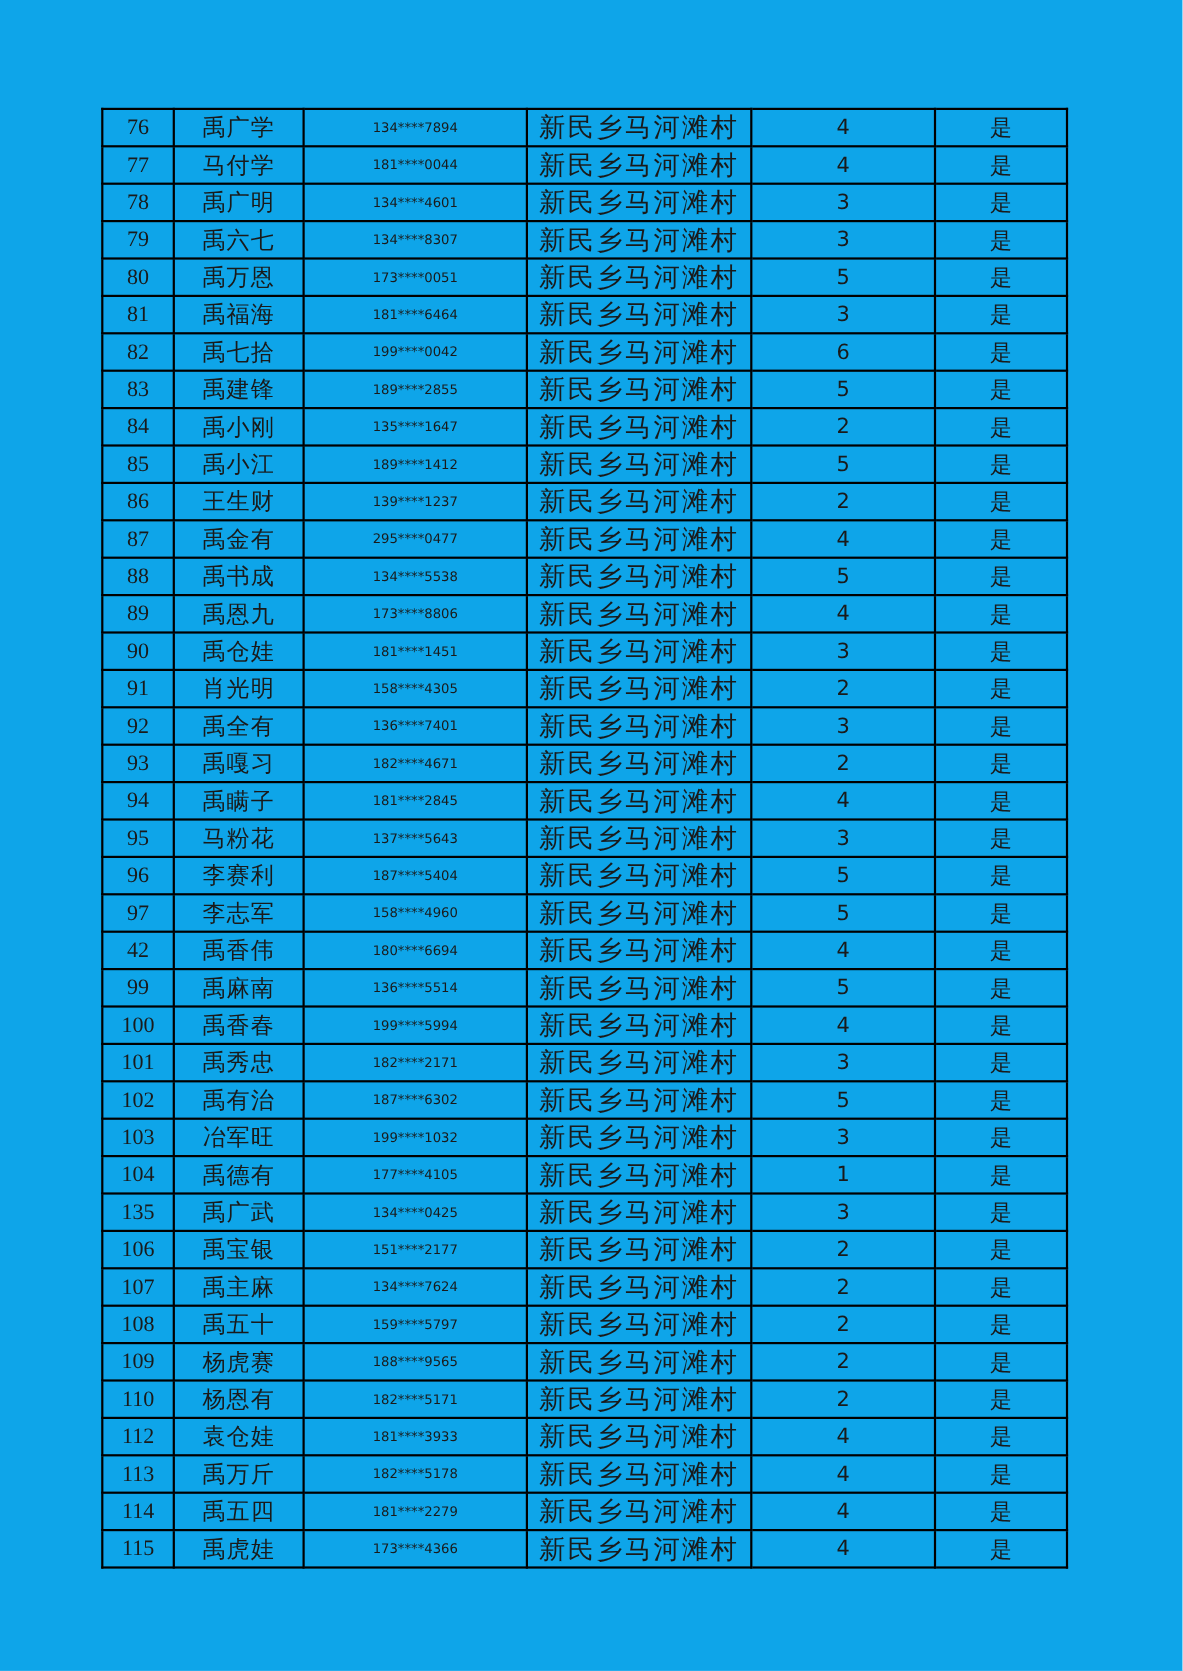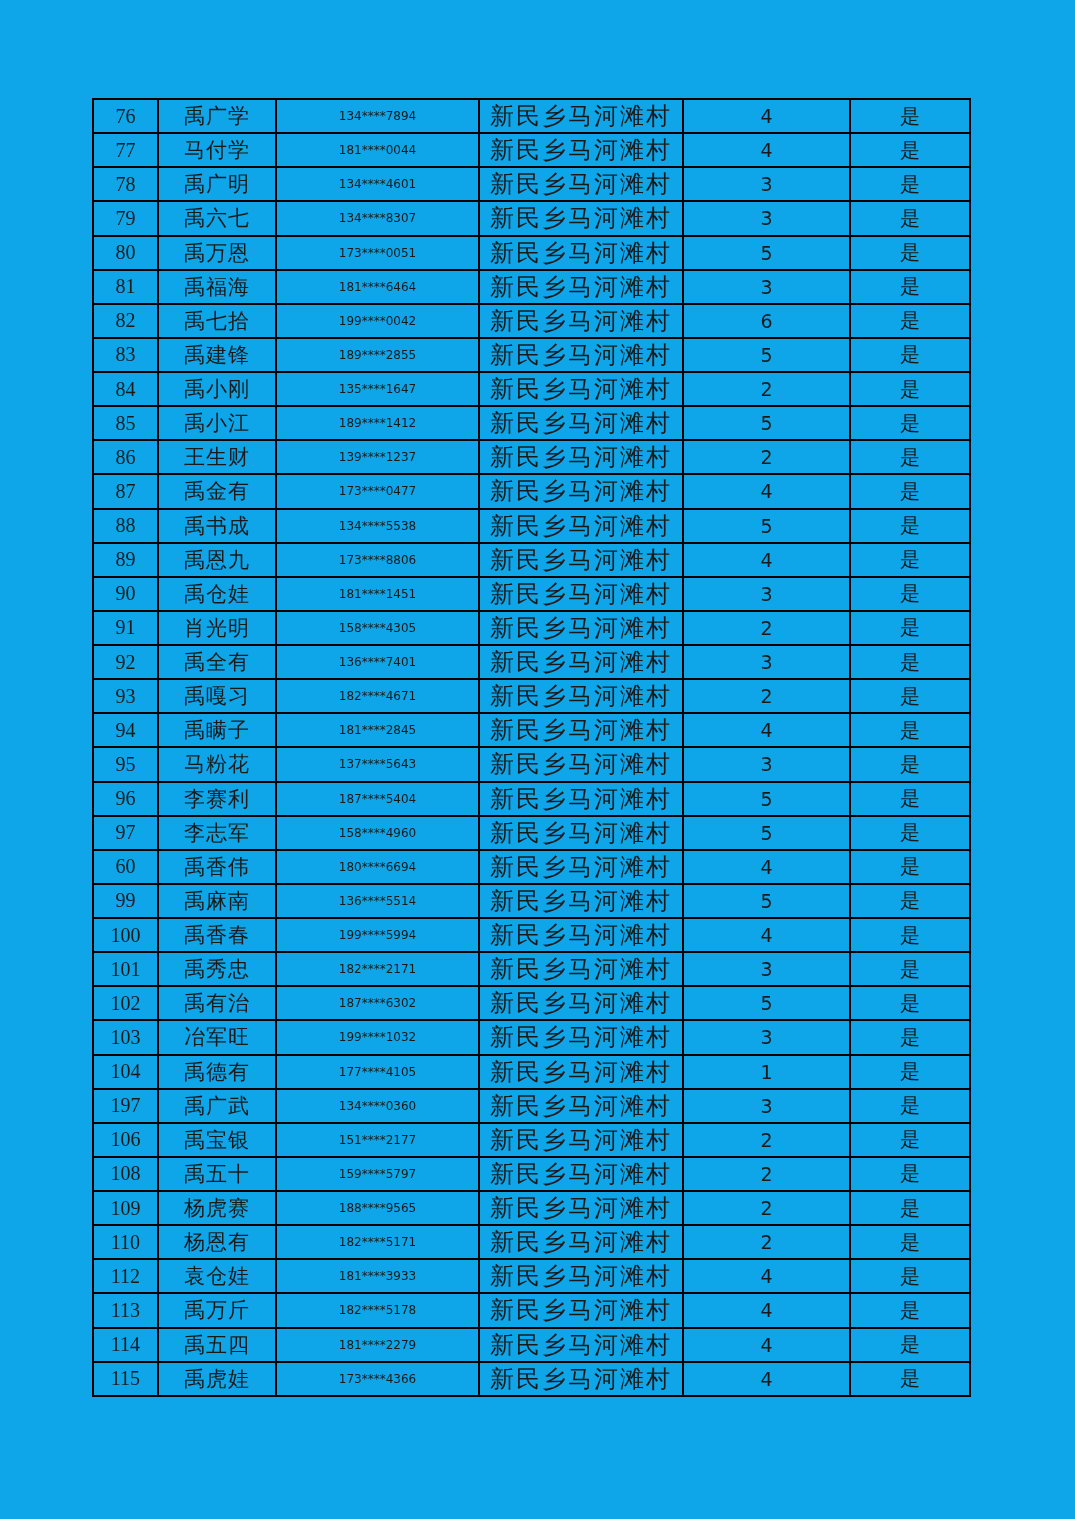--- a/index.html
+++ b/index.html
@@ -154,21 +154,21 @@
           <td class="col-index">86</td>
           <td class="col-name">王生财</td>
           <td class="col-phone">139****1237</td>
           <td class="col-village">新民乡马河滩村</td>
           <td class="col-count">2</td>
           <td class="col-confirm">是</td>
         </tr>
         <tr>
           <td class="col-index">87</td>
           <td class="col-name">禹金有</td>
-          <td class="col-phone">173****0477</td>
+          <td class="col-phone">295****0477</td>
           <td class="col-village">新民乡马河滩村</td>
           <td class="col-count">4</td>
           <td class="col-confirm">是</td>
         </tr>
         <tr>
           <td class="col-index">88</td>
           <td class="col-name">禹书成</td>
           <td class="col-phone">134****5538</td>
           <td class="col-village">新民乡马河滩村</td>
           <td class="col-count">5</td>
@@ -240,21 +240,21 @@
         </tr>
         <tr>
           <td class="col-index">97</td>
           <td class="col-name">李志军</td>
           <td class="col-phone">158****4960</td>
           <td class="col-village">新民乡马河滩村</td>
           <td class="col-count">5</td>
           <td class="col-confirm">是</td>
         </tr>
         <tr>
-          <td class="col-index">60</td>
+          <td class="col-index">42</td>
           <td class="col-name">禹香伟</td>
           <td class="col-phone">180****6694</td>
           <td class="col-village">新民乡马河滩村</td>
           <td class="col-count">4</td>
           <td class="col-confirm">是</td>
         </tr>
         <tr>
           <td class="col-index">99</td>
           <td class="col-name">禹麻南</td>
           <td class="col-phone">136****5514</td>
@@ -296,31 +296,39 @@
         </tr>
         <tr>
           <td class="col-index">104</td>
           <td class="col-name">禹德有</td>
           <td class="col-phone">177****4105</td>
           <td class="col-village">新民乡马河滩村</td>
           <td class="col-count">1</td>
           <td class="col-confirm">是</td>
         </tr>
         <tr>
-          <td class="col-index">197</td>
+          <td class="col-index">135</td>
           <td class="col-name">禹广武</td>
-          <td class="col-phone">134****0360</td>
+          <td class="col-phone">134****0425</td>
           <td class="col-village">新民乡马河滩村</td>
           <td class="col-count">3</td>
           <td class="col-confirm">是</td>
         </tr>
         <tr>
           <td class="col-index">106</td>
           <td class="col-name">禹宝银</td>
           <td class="col-phone">151****2177</td>
+          <td class="col-village">新民乡马河滩村</td>
+          <td class="col-count">2</td>
+          <td class="col-confirm">是</td>
+        </tr>
+        <tr>
+          <td class="col-index">107</td>
+          <td class="col-name">禹主麻</td>
+          <td class="col-phone">134****7624</td>
           <td class="col-village">新民乡马河滩村</td>
           <td class="col-count">2</td>
           <td class="col-confirm">是</td>
         </tr>
         <tr>
           <td class="col-index">108</td>
           <td class="col-name">禹五十</td>
           <td class="col-phone">159****5797</td>
           <td class="col-village">新民乡马河滩村</td>
           <td class="col-count">2</td>

